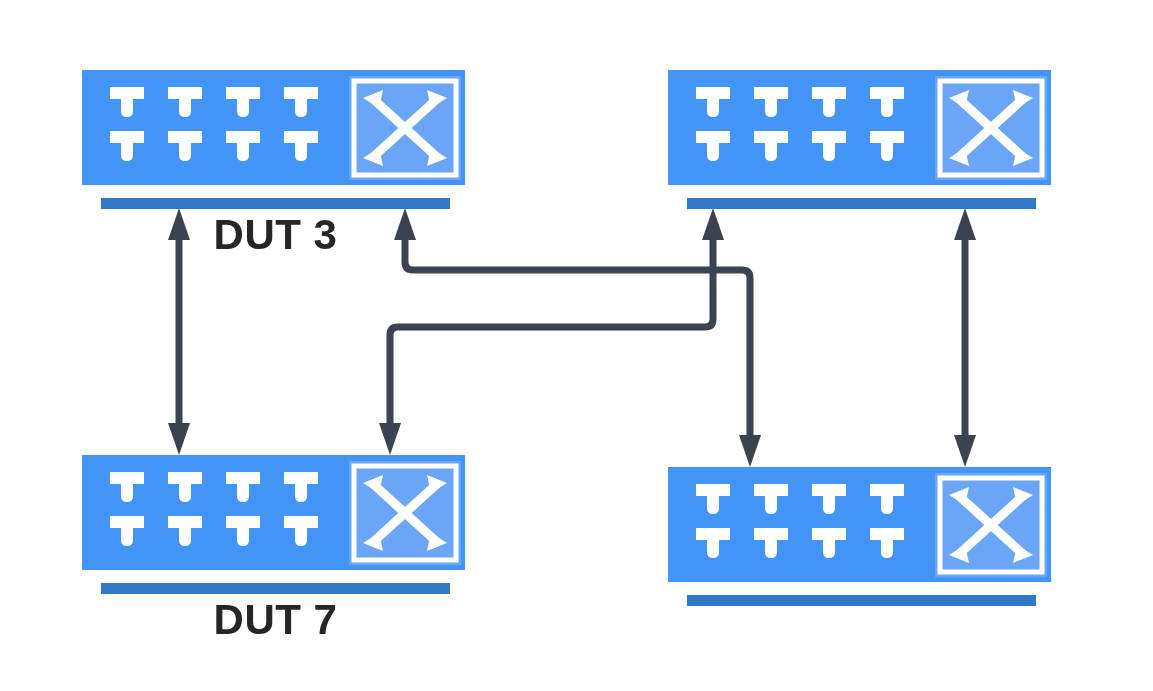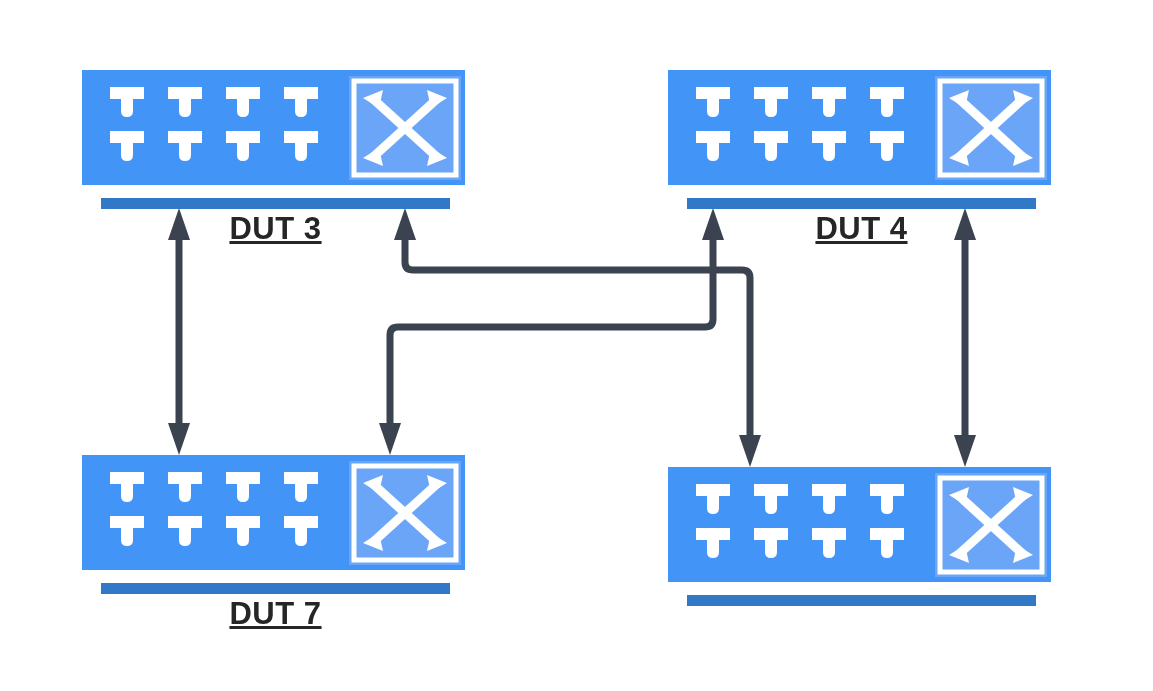--- a/index.html
+++ b/index.html
@@ -10,27 +10,26 @@
     font-family:"Liberation Sans","DejaVu Sans",sans-serif;
     overflow:hidden;
     position:relative;
   }
   #canvas{position:absolute;inset:0;width:1153px;height:691px;}
   .diagram-svg{position:absolute;top:0;left:0;}
   .dut-label{
     position:absolute;
     font-family:"Liberation Sans","DejaVu Sans",sans-serif;
     font-weight:bold;
-    font-size:31px;
+    font-size:42px;
     color:#262626;
     letter-spacing:0.5px;
     white-space:nowrap;
     text-align:center;
     user-select:none;
-    text-decoration:underline;
   }
 </style>
 </head>
 <body>
 
 <div id="canvas">
 
   <svg class="diagram-svg" width="1153" height="691" viewBox="0 0 1153 691">
     <defs>
 
@@ -149,18 +148,17 @@
         <use href="#rj45" x="812" y="528" width="34" height="30"></use>
         <use href="#rj45" x="870" y="528" width="34" height="30"></use>
       </g>
       <use href="#switch-icon" x="935" y="473" width="112" height="104"></use>
       <rect x="687" y="595" width="349" height="11" fill="#3178c6"></rect>
     </g>
   </svg>
 
   <div class="dut-label" style="left:101px;top:211px;width:349px;">DUT 3</div>
 
-  <div class="dut-label" style="left:687px;top:211px;width:349px;">DUT 4</div>
 
   <div class="dut-label" style="left:101px;top:596px;width:349px;">DUT 7</div>
 
 
 </div>
 
 </body></html>

